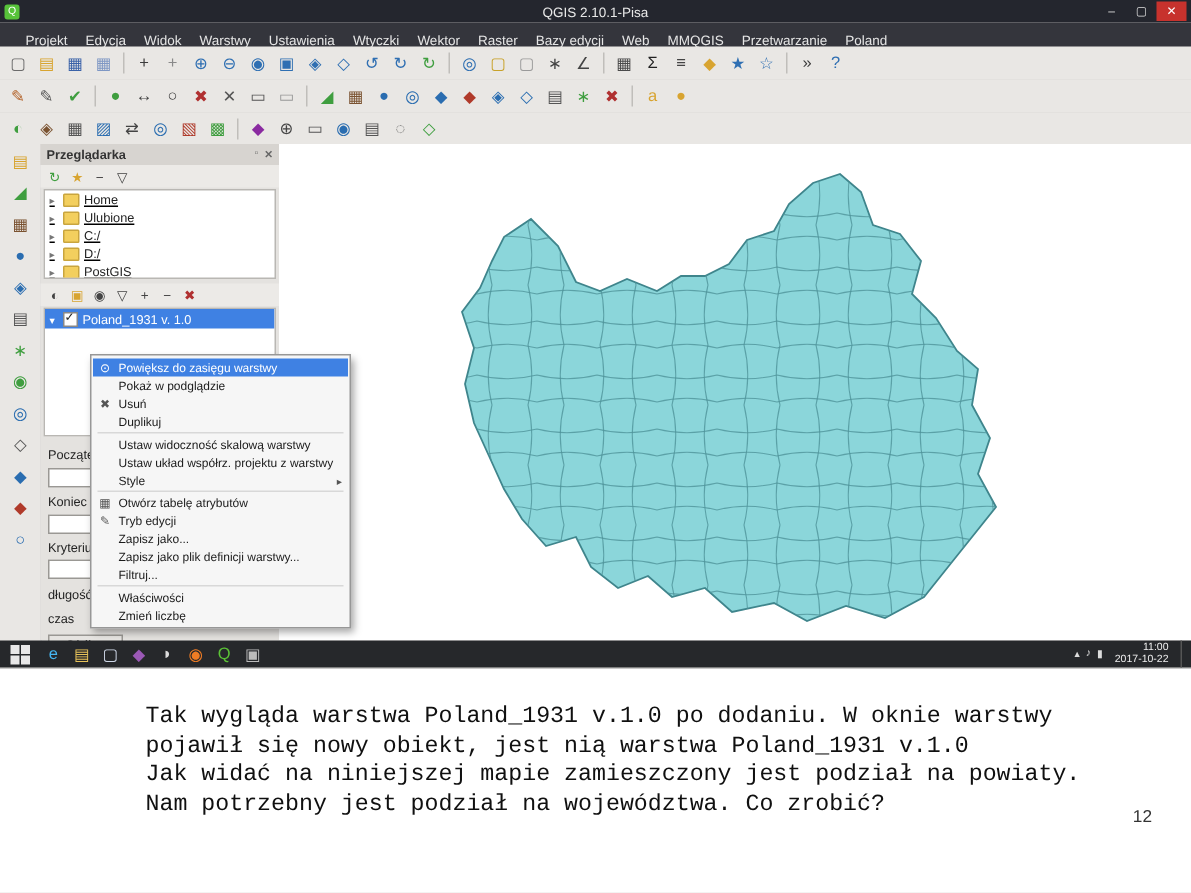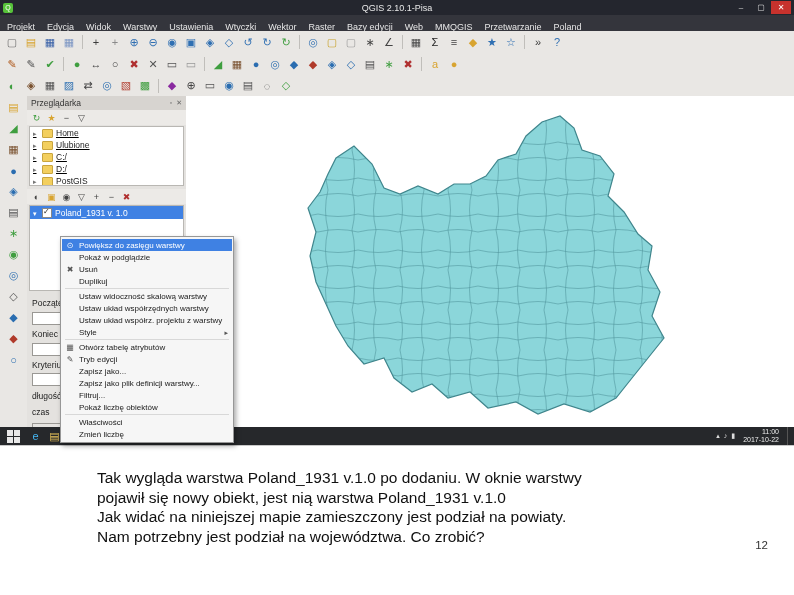--- a/index.html
+++ b/index.html
@@ -14,40 +14,40 @@
             color:#e8e8e8;display:flex;align-items:center;padding:0 3px;}
   .appicon{width:10px;height:10px;background:#57c23a;border-radius:2px;color:#fff;
            font-size:7px;line-height:10px;text-align:center;z-index:1;}
   .apptitle{position:absolute;left:0;right:0;text-align:center;font-size:9px;}
   .winbtns{margin-left:auto;display:flex;z-index:1;}
   .winbtn{width:20px;height:13px;font-size:8px;display:flex;align-items:center;
           justify-content:center;color:#ddd;}
   .winbtn.close{background:var(--close_button);color:#fff;}
 
   .menubar{position:absolute;top:15px;left:0;right:0;height:24px;background:#34353c;
-           display:flex;align-items:center;padding-left:1px;}
+           display:flex;align-items:center;padding-left:11px;}
   .mitem{color:#e6e6e6;font-size:9px;padding:0 6px;height:100%;display:flex;align-items:center;}
 
   .tbrow{position:absolute;left:0;right:0;background:#e9e7e4;border-bottom:1px solid #d2d0cc;
          display:flex;align-items:center;padding:0 3px;gap:1px;}
   #tb1{top:31px;height:22px}  #tb2{top:53px;height:22px}  #tb3{top:75px;height:21px}
   .tbi{width:18px;height:18px;display:flex;align-items:center;justify-content:center;
        font-size:11px;border-radius:2px;flex:none;}
   .tbsep{width:1px;height:14px;background:#c0beba;margin:0 3px;flex:none;}
 
   .ltool{position:absolute;left:0;top:96px;width:27px;height:331px;background:#e9e7e4;
          border-right:1px solid #d2d0cc;display:flex;flex-direction:column;align-items:center;
          padding-top:3px;gap:4px;}
   .ltool .tbi{width:20px;height:17px}
 
   
   .docks{position:absolute;left:27px;top:96px;width:159px;height:331px;background:#e4e2df;
          border-right:1px solid #c6c4c0;display:flex;flex-direction:column;font-size:8.5px;}
   .dock-title{height:14px;background:#d7d4d0;display:flex;align-items:center;
-              justify-content:space-between;padding:0 4px;color:#333;flex:none;}
+              justify-content:space-between;padding:0 4px;color:#333;flex:none;font-weight:bold;}
   .dtb{display:flex;gap:4px;color:#666;font-size:7px;}
   .dock-tools{height:15px;display:flex;align-items:center;gap:2px;padding:0 3px;
               background:#eceae7;flex:none;}
   .dock-tools .tbi{width:13px;height:13px;font-size:9px;}
   .tree{background:#fff;border:1px solid #b9b7b3;margin:1px 2px 3px;flex:none;overflow:hidden;}
   #browser-tree{height:58px;text-decoration:underline;}
   .trow{height:12px;display:flex;align-items:center;gap:3px;padding-left:3px;color:#222;}
   .arr{width:6px;flex:none;}  .arr::before{content:"▸";font-size:7px;color:#777;}
   .fold{width:9px;height:7px;background:#f3cf5e;border:1px solid #c9a53e;border-radius:1px;flex:none;}
   #layers-list{height:84px;}
@@ -96,21 +96,21 @@
          grid-template-rows:6px 6px;gap:1px;place-content:center;}
   .start span{background:#e8e8e8;}
   .tki{width:19px;height:16px;display:flex;align-items:center;justify-content:center;
        font-size:11px;}
   .tray{margin-left:auto;display:flex;align-items:center;gap:4px;color:#ddd;font-size:7px;}
   .clock{text-align:right;line-height:1.2;font-size:7px;color:#eee;padding:0 4px;}
   .showdesk{width:4px;height:18px;border-left:1px solid #555;}
 
   
   .caption{position:absolute;left:97px;top:468px;width:630px;
-           font-family:Liberation Sans, sans-serif;font-size:15.5px;color:#101010;line-height:1.26;}
+           font-family:Liberation Mono, monospace;font-size:15.5px;color:#101010;line-height:1.26;}
   .pagenum{position:absolute;right:26px;top:539px;font-size:11.5px;color:#333;}
 </style>
 </head>
 <body>
 
 <div class="shot">
 
   <div class="titlebar">
     <span class="appicon">Q</span>
     <span class="apptitle">QGIS 2.10.1-Pisa</span>
@@ -571,24 +571,20 @@
       <span class="ico"></span>
       <span>Duplikuj</span>
     </div>
     <div class="csep"></div>
     <div class="cmi">
       <span class="ico"></span>
       <span>Ustaw widoczność skalową warstwy</span>
     </div>
     <div class="cmi">
       <span class="ico"></span>
-      <span>Ustaw układ współrzędnych warstwy</span>
-    </div>
-    <div class="cmi">
-      <span class="ico"></span>
       <span>Ustaw układ współrz. projektu z warstwy</span>
     </div>
     <div class="cmi">
       <span class="ico"></span>
       <span>Style</span>
       <span class="subarrow"></span>
     </div>
     <div class="csep"></div>
     <div class="cmi">
       <span class="ico">▦</span>
@@ -602,24 +598,20 @@
       <span class="ico"></span>
       <span>Zapisz jako...</span>
     </div>
     <div class="cmi">
       <span class="ico"></span>
       <span>Zapisz jako plik definicji warstwy...</span>
     </div>
     <div class="cmi">
       <span class="ico"></span>
       <span>Filtruj...</span>
-    </div>
-    <div class="cmi">
-      <span class="ico"></span>
-      <span>Pokaż liczbę obiektów</span>
     </div>
     <div class="csep"></div>
     <div class="cmi">
       <span class="ico"></span>
       <span>Właściwości</span>
     </div>
     <div class="cmi">
       <span class="ico"></span>
       <span>Zmień liczbę</span>
     </div>

